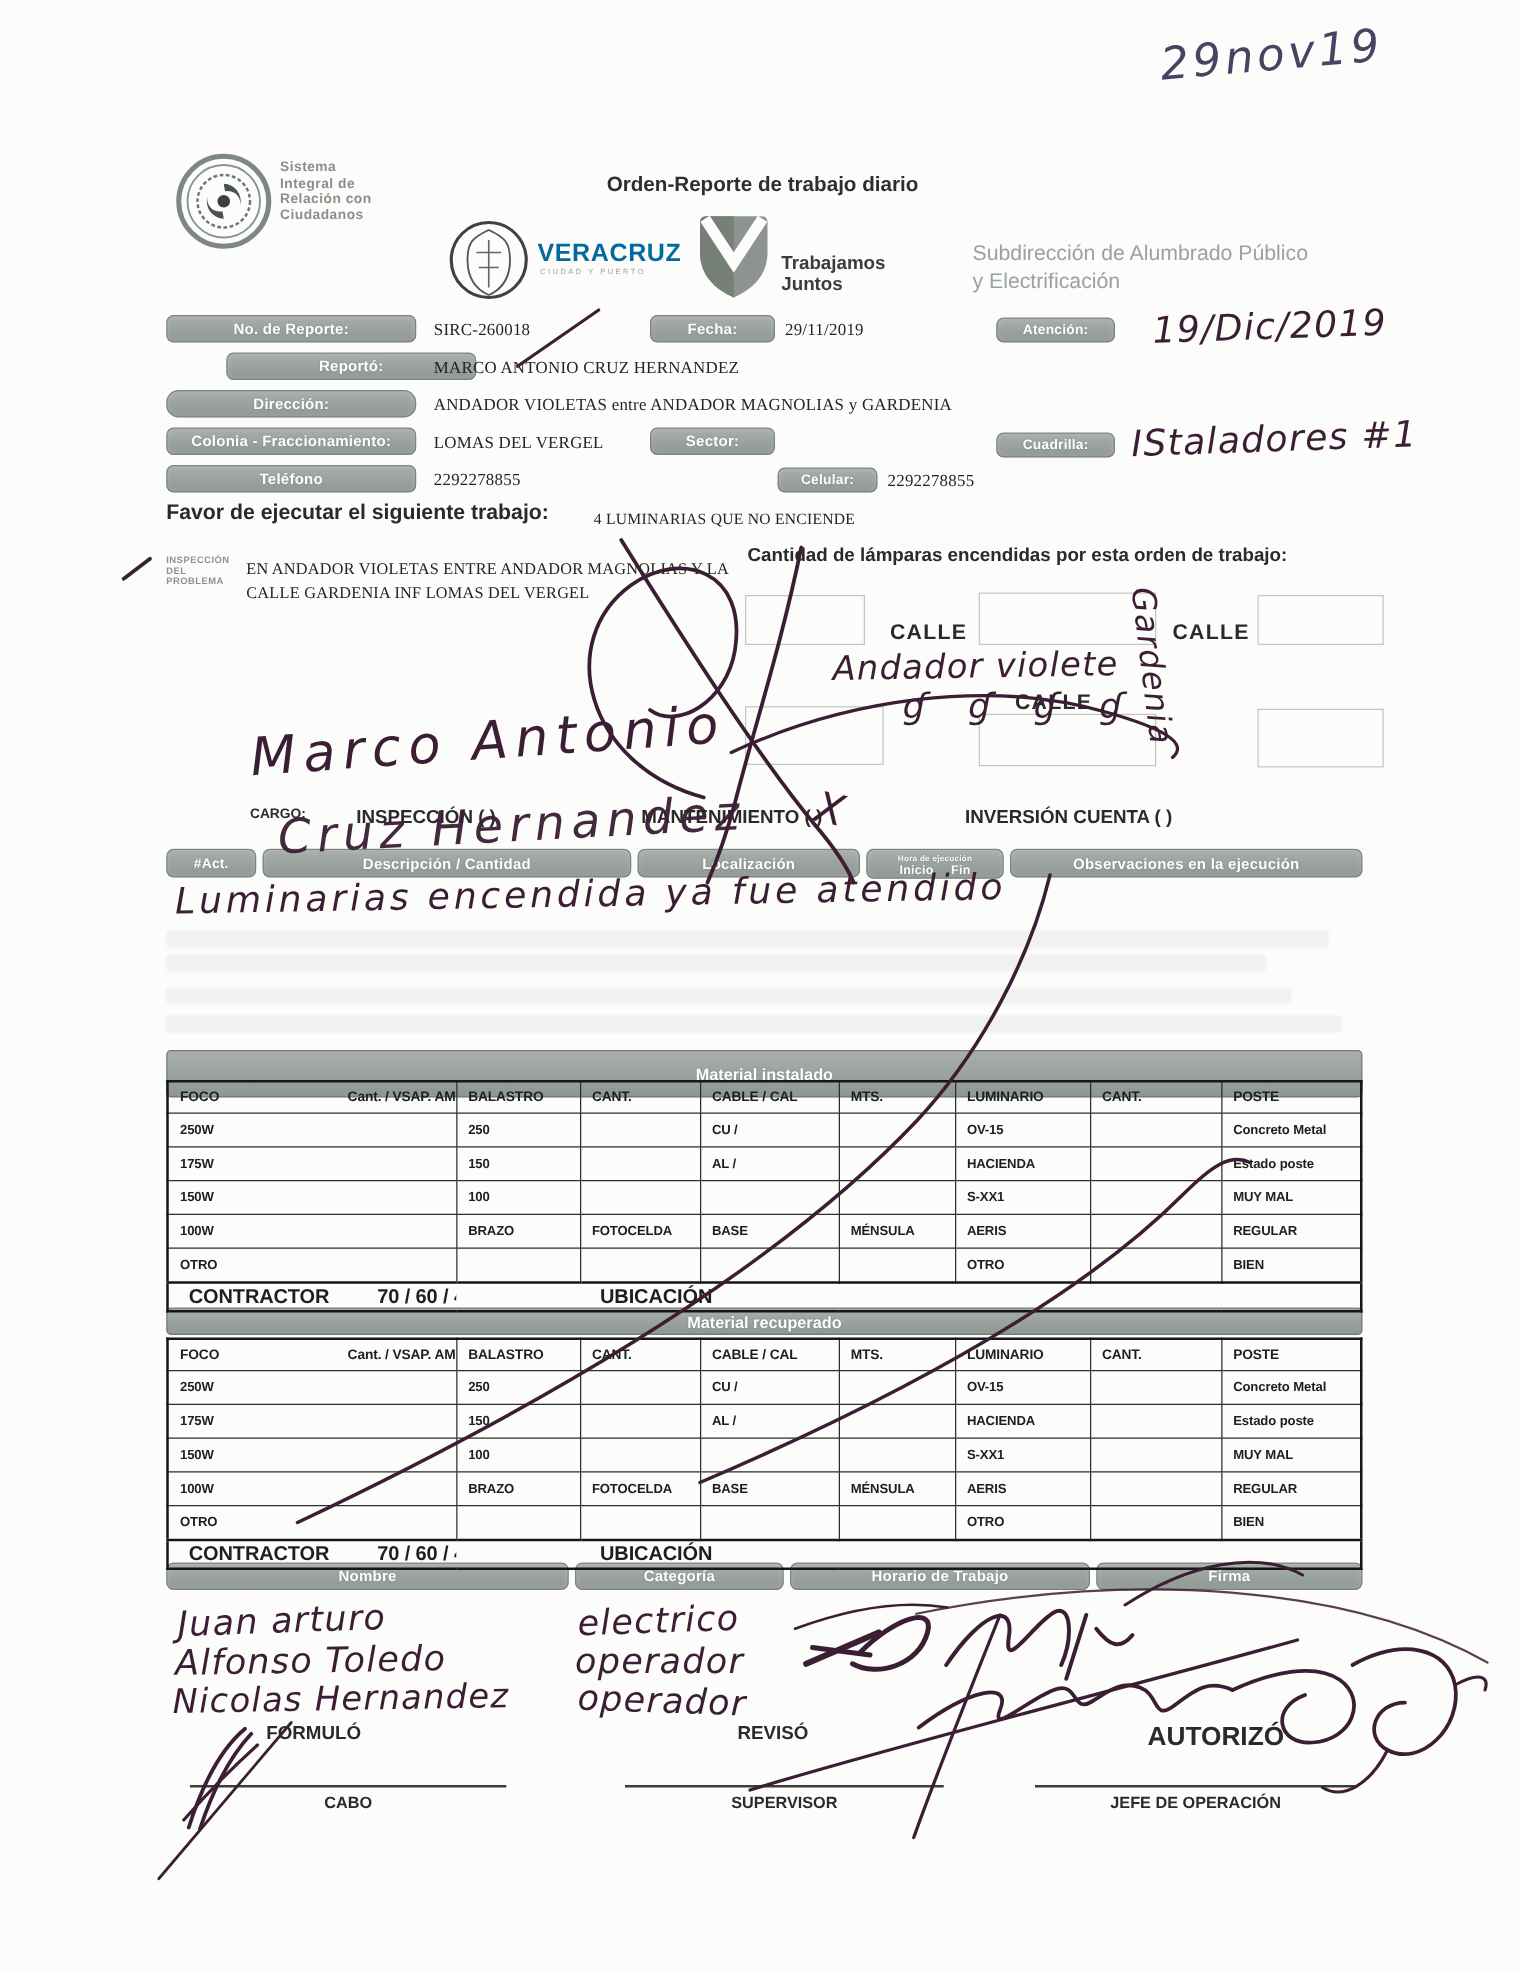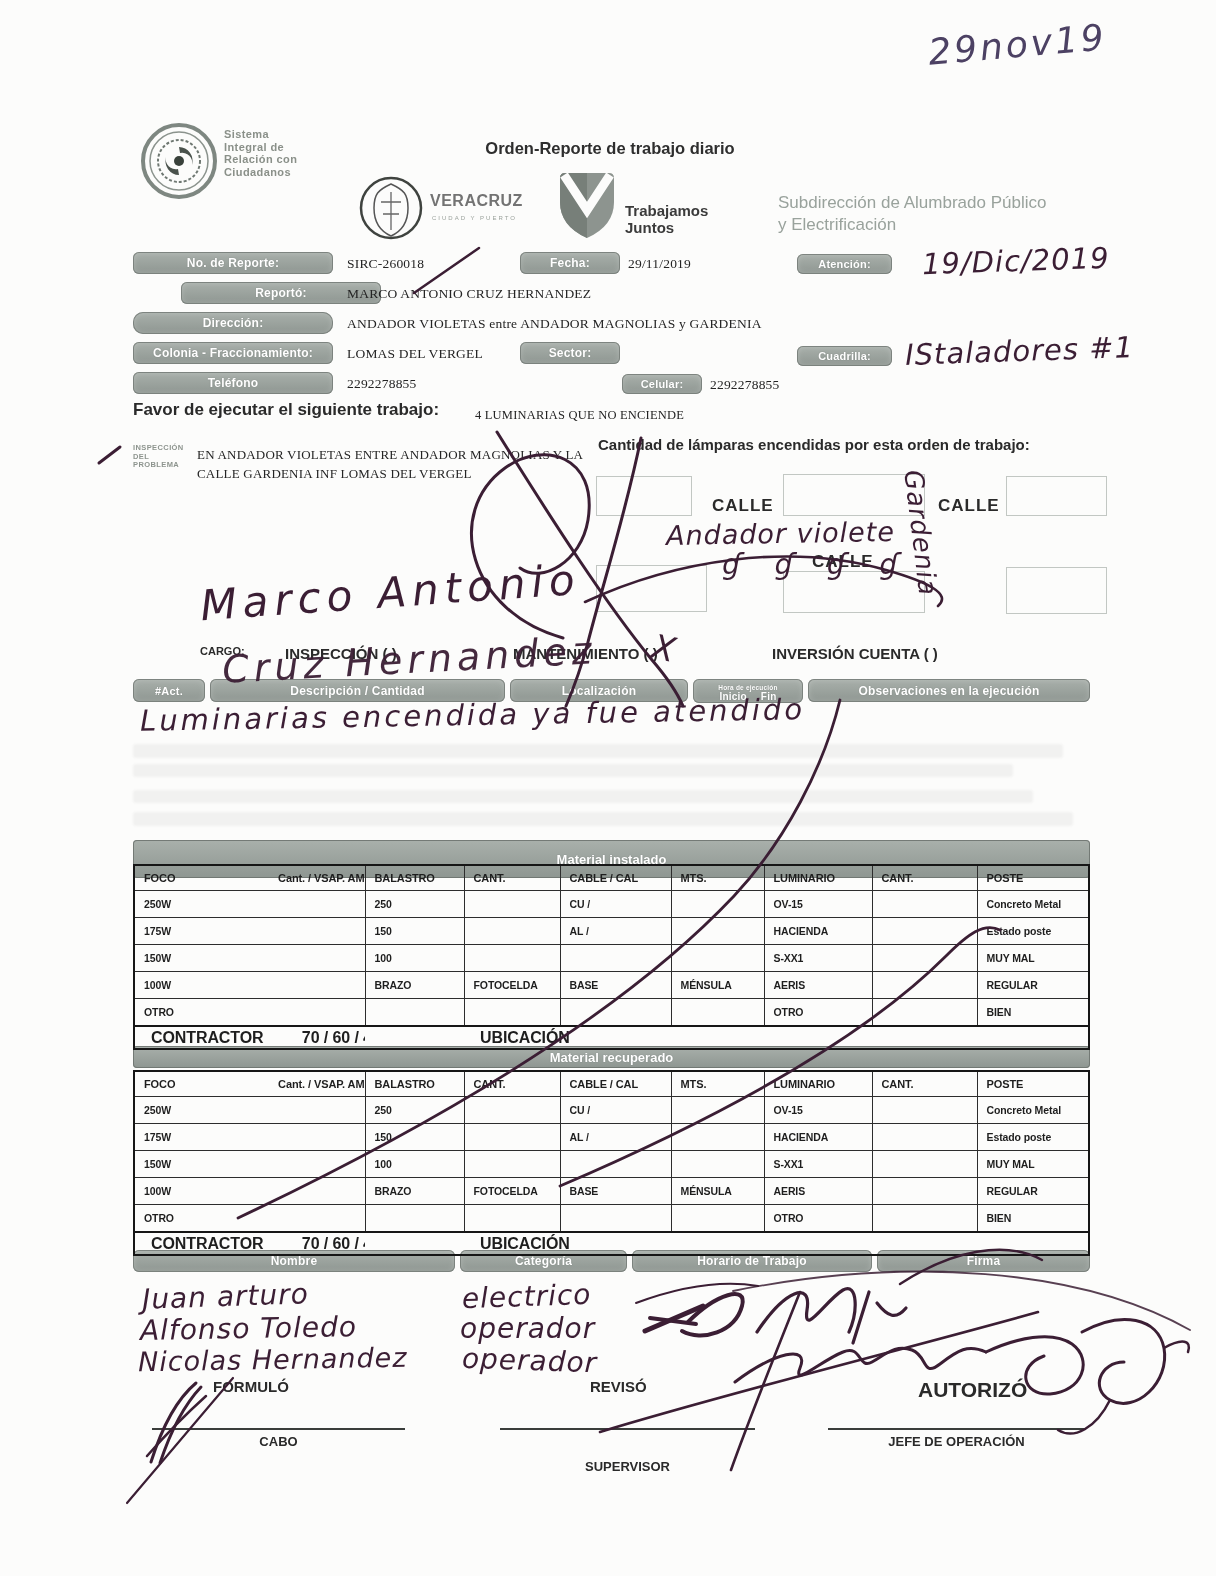--- a/index.html
+++ b/index.html
@@ -56,21 +56,21 @@
     <div>Ciudadanos</div>
   </div>
 
   <div class="lbl" style="left:310px;top:139px;width:600px;text-align:center;font-size:16.5px;color:#2e2e2e;">Orden-Reporte de trabajo diario</div>
 
   <svg class="abs" style="left:356px;top:170px;" width="70" height="76" viewBox="0 0 70 76">
     <circle cx="35" cy="38" r="30" fill="none" stroke="#3f433f" stroke-width="2.5"></circle>
     <path d="M35 14 C48 20 52 24 52 38 C52 54 44 62 35 66 C26 62 18 54 18 38 C18 24 22 20 35 14 Z" fill="none" stroke="#555" stroke-width="1.5"></path>
     <path d="M35 22 L35 60 M25 32 H45 M27 44 H43" stroke="#666" stroke-width="1.3"></path>
   </svg>
-  <div class="lbl" style="left:430px;top:192px;font-size:16px;letter-spacing:.5px;color:#737373;">VERACRUZ</div>
+  <div class="lbl" style="left:430px;top:192px;font-size:20px;letter-spacing:.5px;color:#0369a1;">VERACRUZ</div>
   <div class="abs" style="left:432px;top:215px;font-size:6px;color:#9aa19c;letter-spacing:2px;">CIUDAD Y PUERTO</div>
 
   <svg class="abs" style="left:556px;top:172px;" width="62" height="68" viewBox="0 0 62 68">
     <path d="M4 6 Q4 1 9 1 H53 Q58 1 58 6 V30 Q58 54 31 66 Q4 54 4 30 Z" fill="#8d948f"></path>
     <path d="M4 6 Q4 1 9 1 H31 V66 Q4 54 4 30 Z" fill="#777f79"></path>
     <path d="M8 3 L31 38 L54 3" fill="none" stroke="#fcfcfb" stroke-width="9"></path>
   </svg>
   <div class="lbl" style="left:625px;top:202px;font-size:15px;color:#3b3b3b;line-height:17px;">
     <div>Trabajamos</div>
     <div>Juntos</div>
@@ -358,21 +358,21 @@
   <div class="hw" style="left:462px;top:1344px;font-size:28px;transform:rotate(2deg);">operador</div>
 
   <div class="lbl" style="left:213px;top:1378px;font-size:15px;">FORMULÓ</div>
   <div class="lbl" style="left:590px;top:1378px;font-size:15px;">REVISÓ</div>
   <div class="lbl" style="left:918px;top:1378px;font-size:21px;">AUTORIZÓ</div>
 
   <div class="sigline" style="left:152px;top:1428px;width:253px;"></div>
   <div class="sigline" style="left:500px;top:1428px;width:255px;"></div>
   <div class="sigline" style="left:828px;top:1428px;width:257px;"></div>
   <div class="lbl" style="left:152px;top:1434px;width:253px;text-align:center;font-size:13px;">CABO</div>
-  <div class="lbl" style="left:500px;top:1434px;width:255px;text-align:center;font-size:13px;margin-top:25px;">SUPERVISOR</div>
+  <div class="lbl" style="left:500px;top:1434px;width:255px;text-align:center;font-size:13px;">SUPERVISOR</div>
   <div class="lbl" style="left:828px;top:1434px;width:257px;text-align:center;font-size:13px;">JEFE DE OPERACIÓN</div>
 
   <svg class="ink-svg" width="1216" height="1576" viewBox="0 0 1216 1576" fill="none" stroke="#3b1e34" stroke-linecap="round" stroke-linejoin="round">
 
     <path d="M414 293 L479 248" stroke-width="2.5"></path>
 
     <path d="M99 463 L120 447" stroke-width="3"></path>
 
     <path d="M563 638 C468 612 444 512 505 468 C544 440 598 456 588 520 C581 562 542 584 520 568" stroke-width="3"></path>
     <path d="M497 432 C552 520 606 604 652 660 C664 674 676 690 683 706" stroke-width="3"></path>

